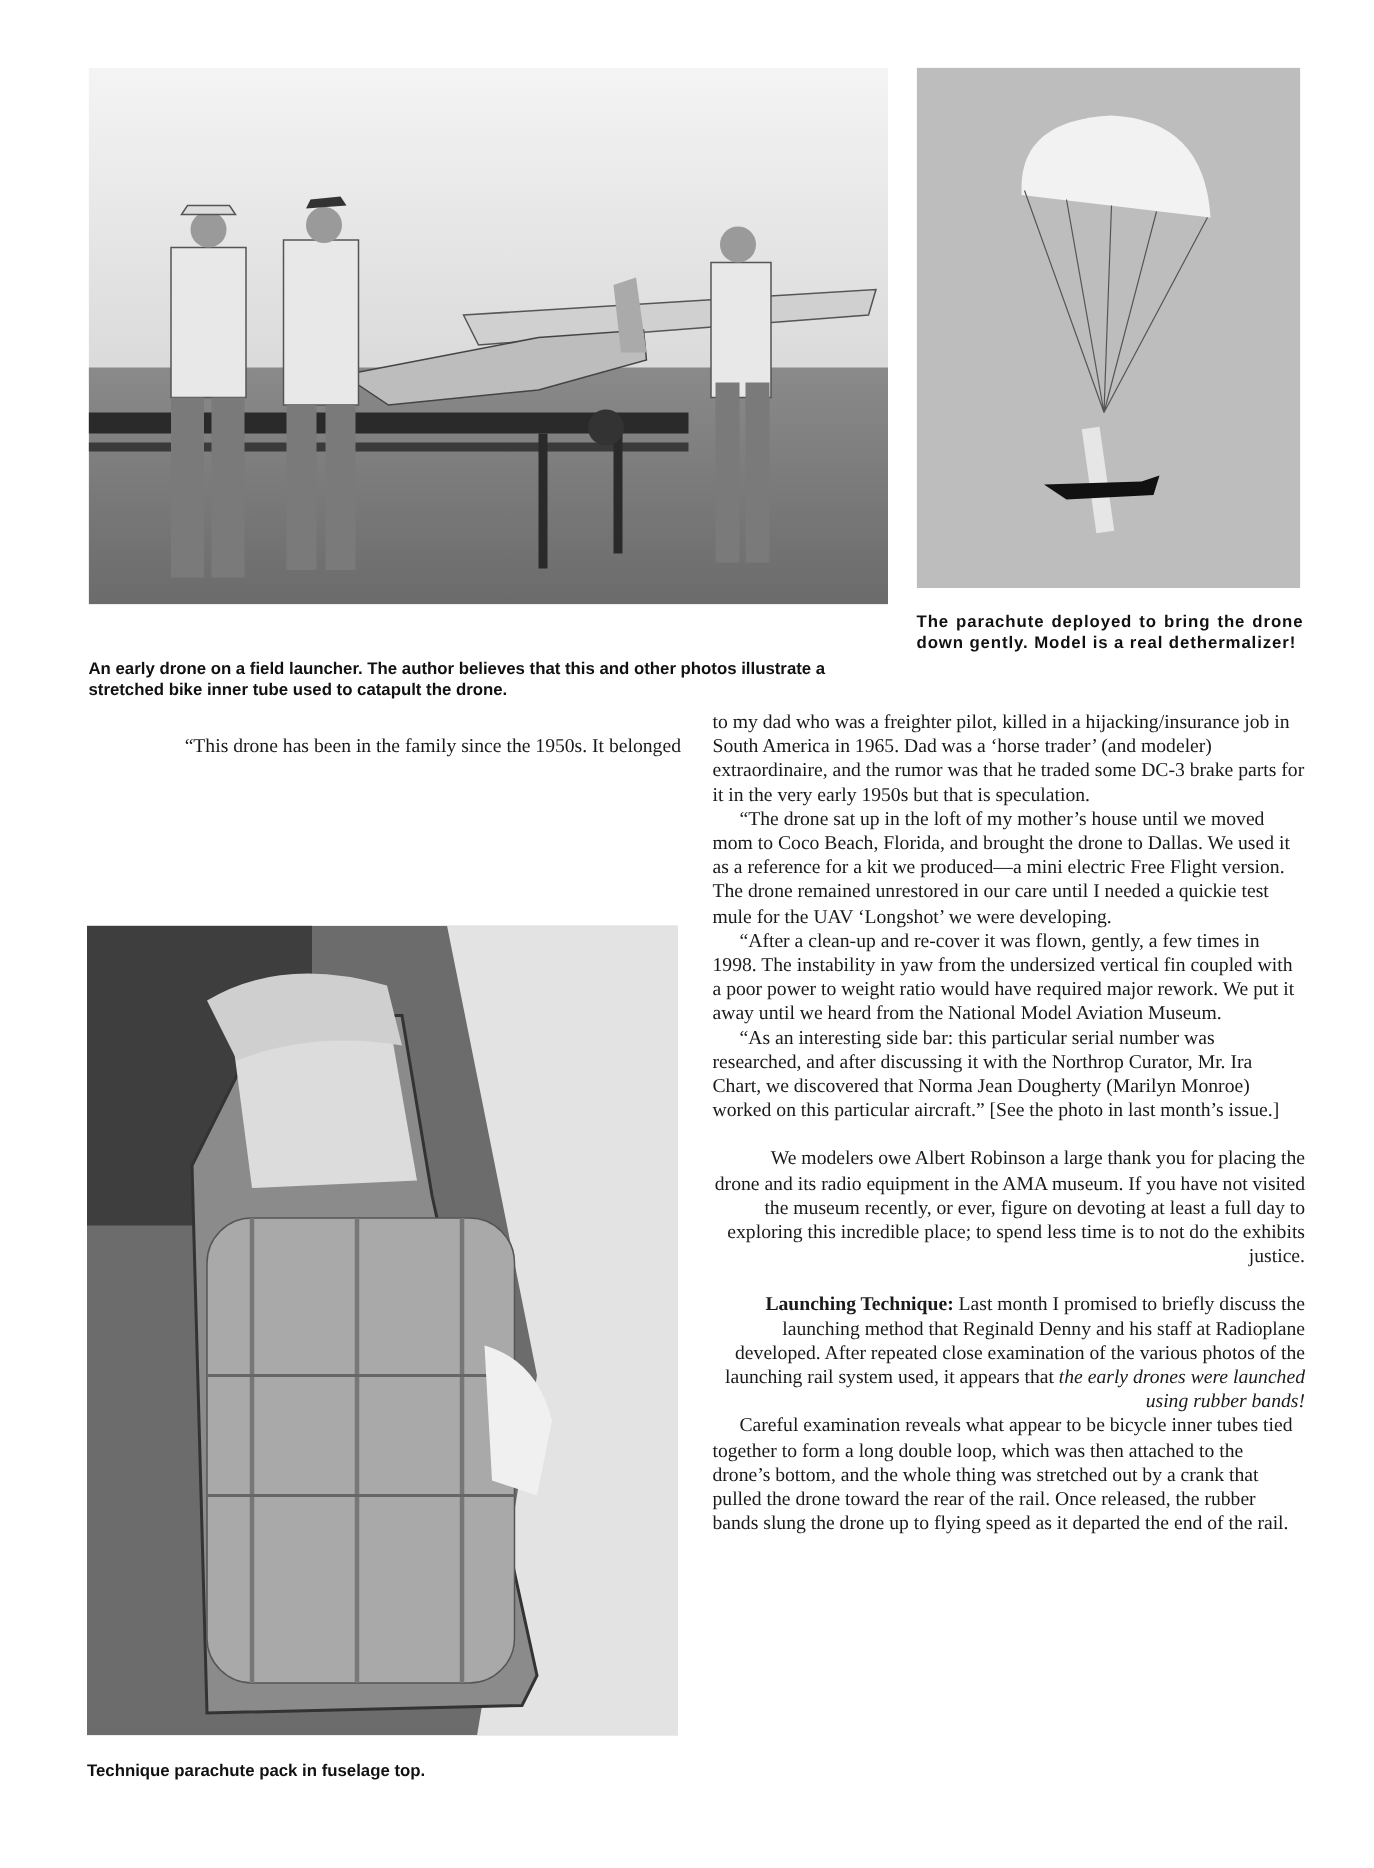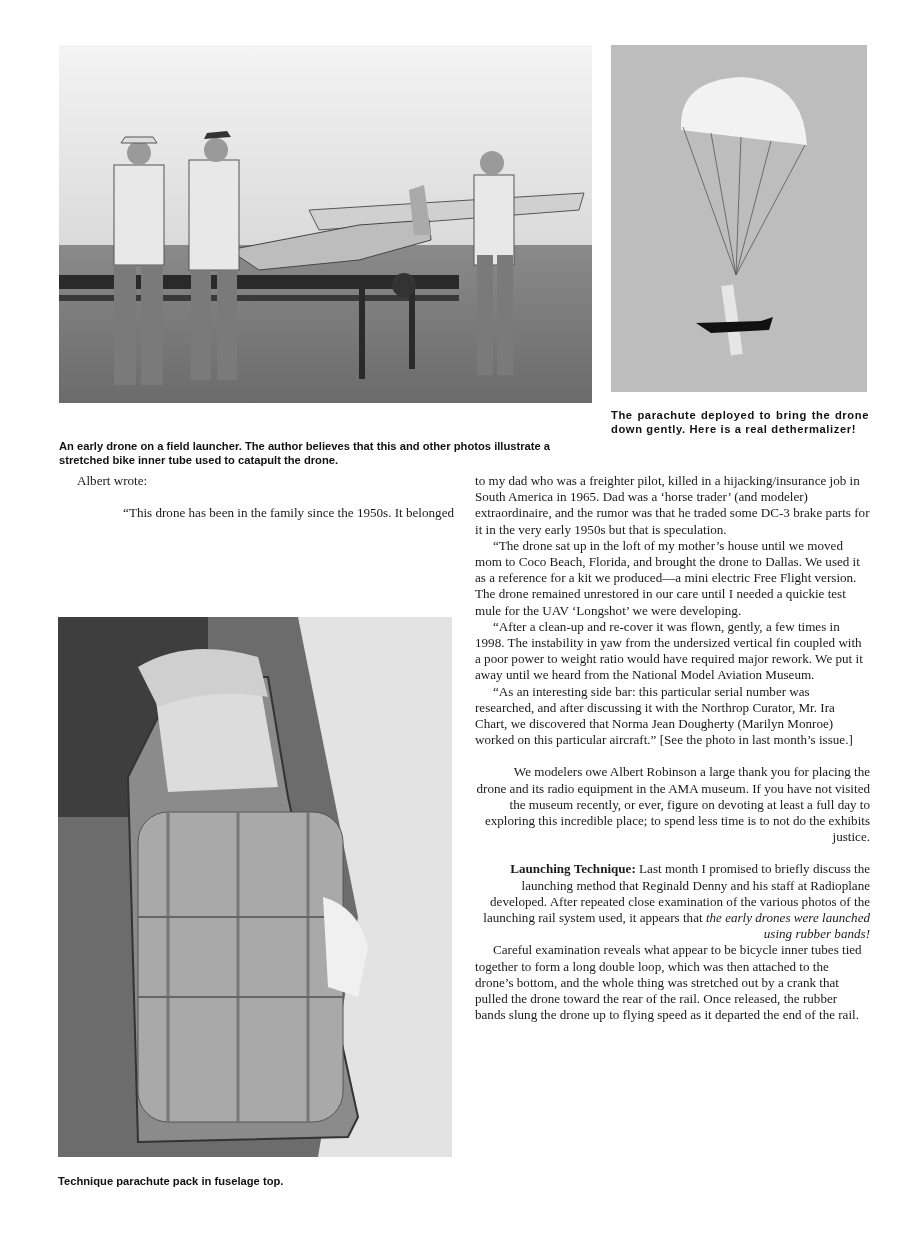--- a/index.html
+++ b/index.html
@@ -122,25 +122,24 @@
     <rect x="80" y="195" width="205" height="310" rx="30" fill="#a9a9a9" stroke="#555"></rect>
     <path d="M110 195 L110 505 M180 195 L180 505 M250 195 L250 505" stroke="#777" stroke-width="3"></path>
     <path d="M80 300 L285 300 M80 380 L285 380" stroke="#666" stroke-width="2"></path>
 
     <path d="M80 50 Q130 20 200 40 L210 80 Q150 70 100 90 Z" fill="#cfcfcf"></path>
     <path d="M265 280 Q300 290 310 330 L300 380 L270 370 Z" fill="#f0f0f0"></path>
   </svg>
 </div>
 
 <div class="caption" id="caption-launcher">An early drone on a field launcher. The author believes that this and other photos illustrate a stretched bike inner tube used to catapult the drone.</div>
-<div class="caption" id="caption-parachute">The parachute deployed to bring the drone down gently. Here is a real dethermalizer!</div>
+<div class="caption" id="caption-parachute">The parachute deployed to bring the drone down gently. Model is a real dethermalizer!</div>
 <div class="caption" id="caption-pack">Technique parachute pack in fuselage top.</div>
 
 <div class="col" id="col-left">
-  <p class="ind">Albert wrote:</p>
   <p class="ind gap">“This drone has been in the family since the 1950s. It belonged</p>
 </div>
 
 <div class="col" id="col-right">
   <p>to my dad who was a freighter pilot, killed in a hijacking/insurance job in South America in 1965. Dad was a ‘horse trader’ (and modeler) extraordinaire, and the rumor was that he traded some DC-3 brake parts for it in the very early 1950s but that is speculation.</p>
   <p class="ind">“The drone sat up in the loft of my mother’s house until we moved mom to Coco Beach, Florida, and brought the drone to Dallas. We used it as a reference for a kit we produced—a mini electric Free Flight version. The drone remained unrestored in our care until I needed a quickie test mule for the UAV ‘Longshot’ we were developing.</p>
   <p class="ind">“After a clean-up and re-cover it was flown, gently, a few times in 1998. The instability in yaw from the undersized vertical fin coupled with a poor power to weight ratio would have required major rework. We put it away until we heard from the National Model Aviation Museum.</p>
   <p class="ind">“As an interesting side bar: this particular serial number was researched, and after discussing it with the Northrop Curator, Mr. Ira Chart, we discovered that Norma Jean Dougherty (Marilyn Monroe) worked on this particular aircraft.” [See the photo in last month’s issue.]</p>
   <p class="ind gap">We modelers owe Albert Robinson a large thank you for placing the drone and its radio equipment in the AMA museum. If you have not visited the museum recently, or ever, figure on devoting at least a full day to exploring this incredible place; to spend less time is to not do the exhibits justice.</p>
   <p class="gap"><span class="b">Launching Technique:</span><span> Last month I promised to briefly discuss the launching method that Reginald Denny and his staff at Radioplane developed. After repeated close examination of the various photos of the launching rail system used, it appears that </span><span class="i">the early drones were launched using rubber bands!</span></p>

